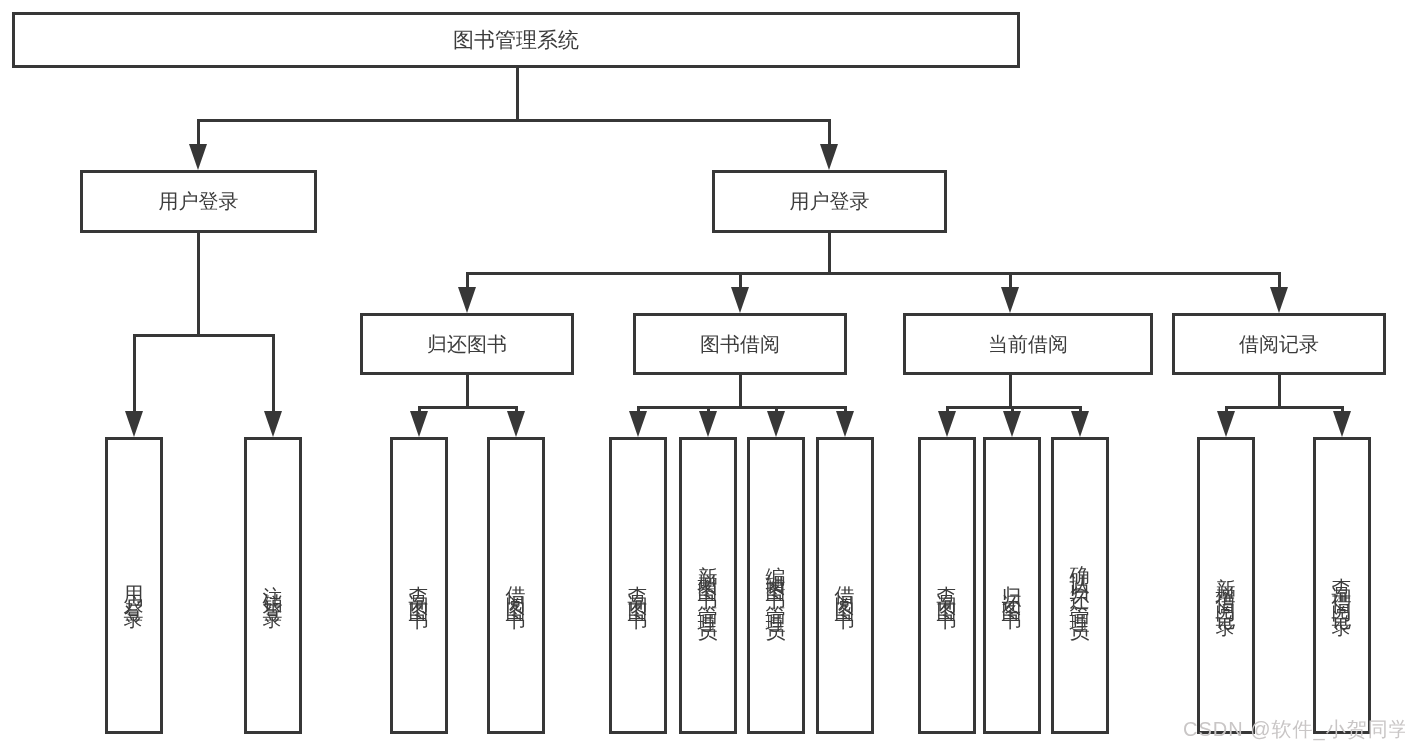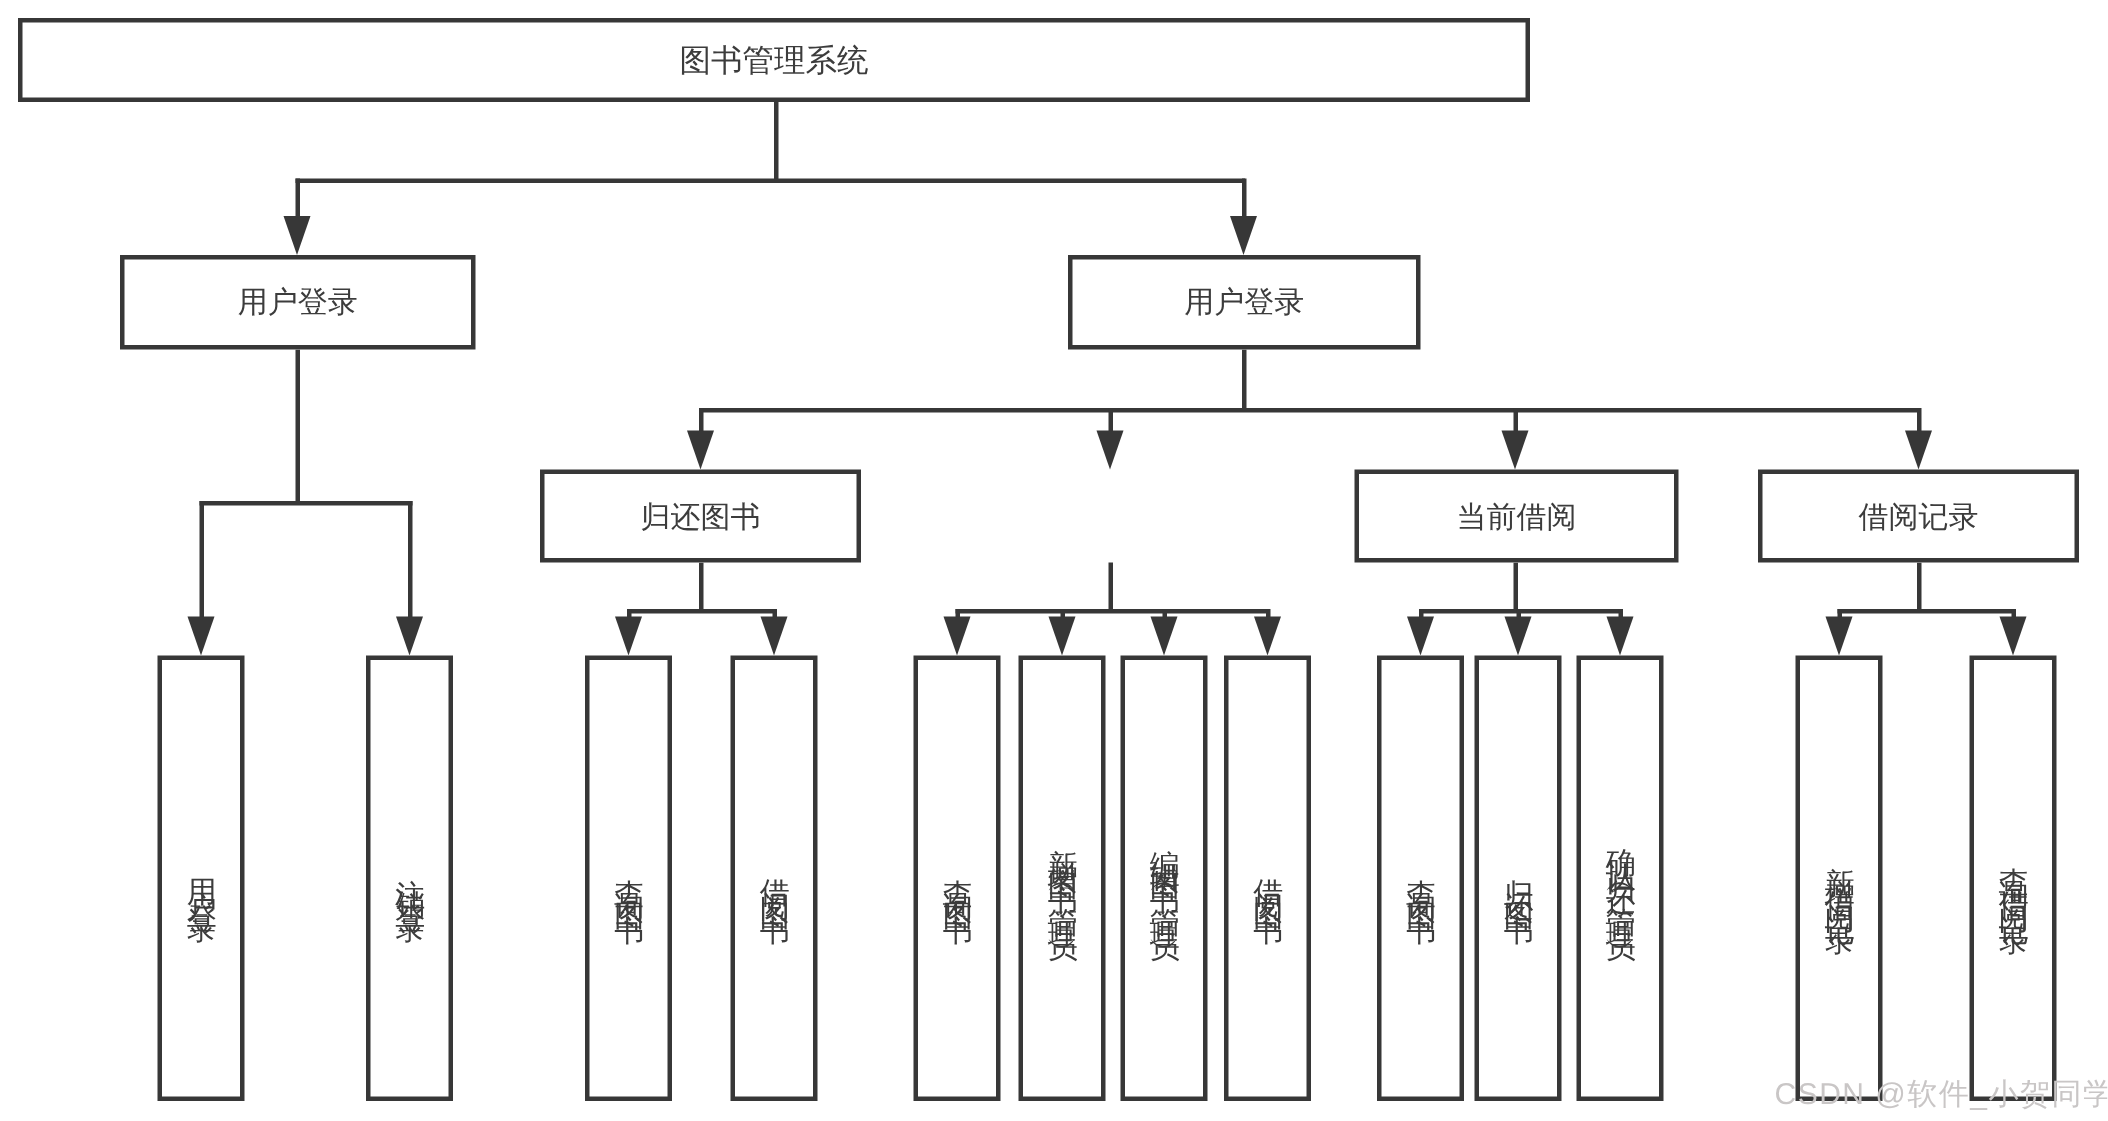--- a/index.html
+++ b/index.html
@@ -103,21 +103,22 @@
   <div class="ln v" style="left:466px; top:272px; height:17px;"></div>
   <div class="ar" style="left:458px; top:287px;"></div>
   <div class="ln v" style="left:739px; top:272px; height:17px;"></div>
   <div class="ar" style="left:731px; top:287px;"></div>
   <div class="ln v" style="left:1009px; top:272px; height:17px;"></div>
   <div class="ar" style="left:1001px; top:287px;"></div>
   <div class="ln v" style="left:1278px; top:272px; height:17px;"></div>
   <div class="ar" style="left:1270px; top:287px;"></div>
 
   <div class="node" style="left:360px; top:313px; width:214px; height:62px;">归还图书</div>
-  <div class="node" style="left:903px; top:313px; width:216px; height:62px;">当前借阅</div>
+  <div class="node" style="left:633px; top:313px; width:214px; height:62px;">图书借阅</div>
+  <div class="node" style="left:903px; top:313px; width:250px; height:62px;">当前借阅</div>
   <div class="node" style="left:1172px; top:313px; width:214px; height:62px;">借阅记录</div>
 
   <div class="ln v" style="left:466px; top:375px; height:33px;"></div>
   <div class="ln h" style="left:418px; top:406px; width:99px;"></div>
   <div class="ln v" style="left:418px; top:406px; height:7px;"></div>
   <div class="ar" style="left:410px; top:411px;"></div>
   <div class="ln v" style="left:515px; top:406px; height:7px;"></div>
   <div class="ar" style="left:507px; top:411px;"></div>
 
   <div class="ln v" style="left:739px; top:375px; height:33px;"></div>

